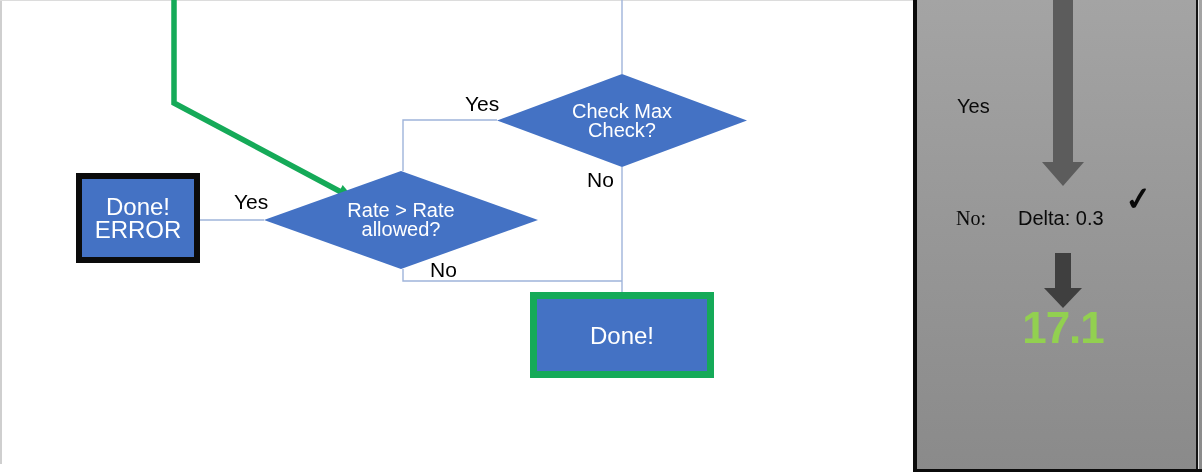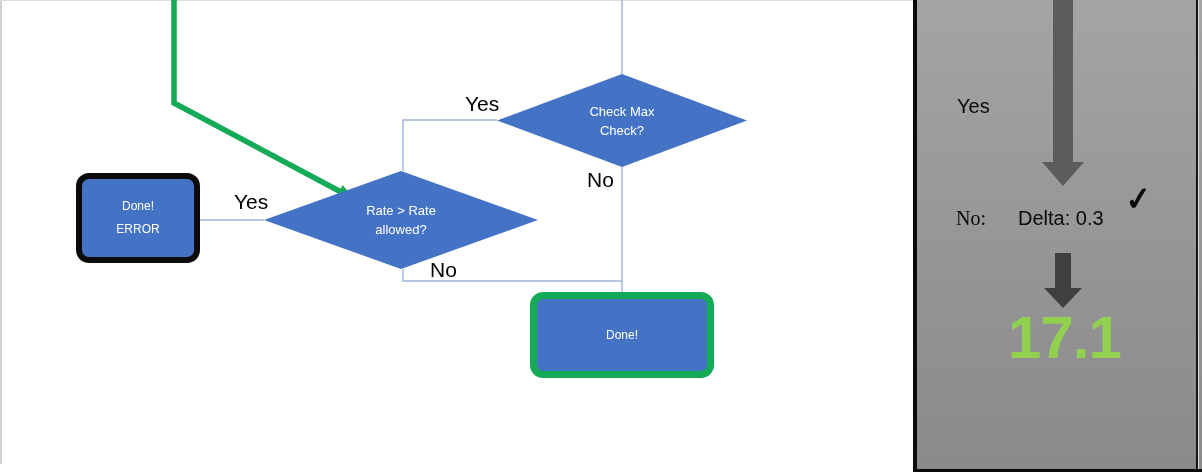--- a/index.html
+++ b/index.html
@@ -17,22 +17,22 @@
   .green-line{fill:none;stroke:var(--green-accent);stroke-width:5.5;stroke-linejoin:miter;}
   .green-head{fill:var(--green-accent);stroke:none;}
 
   
   .node{position:absolute;display:flex;align-items:center;justify-content:center;
         color:#ffffff;text-align:center;box-sizing:border-box;}
   .diamond{background:var(--node-fill-blue);
         clip-path:polygon(50% 0%,100% 50%,50% 100%,0% 50%);}
   .d1{left:497px;top:74px;width:250px;height:93px;}
   .d2{left:264px;top:171px;width:274px;height:98px;}
-  .diamond .node-text{font-size:13px;line-height:19px;}
-  .rect-node{background:var(--node-fill-blue);font-size:12px;line-height:23px;border-radius:13px;}
+  .diamond .node-text{font-size:20px;line-height:19px;}
+  .rect-node{background:var(--node-fill-blue);font-size:24px;line-height:23px;}
   .done-error{left:76px;top:173px;width:124px;height:90px;border:6px solid #0b0b0b;}
   .done-ok{left:530px;top:292px;width:184px;height:86px;border:7px solid var(--green-accent);}
 
   
   .edge-label{position:absolute;color:#000;font-size:21px;line-height:24px;}
   .lbl-yes1{left:465px;top:92px;}
   .lbl-no1{left:587px;top:168px;}
   .lbl-yes2{left:234px;top:190px;}
   .lbl-no2{left:430px;top:258px;}
 
@@ -53,21 +53,21 @@
   .arrow-short-head{left:131px;top:288px;width:0;height:0;
     border-left:19px solid transparent;border-right:19px solid transparent;
     border-top:20px solid var(--arrow-gray-darker);}
 
   .panel-text{position:absolute;color:#0a0a0a;font-size:20px;line-height:23px;}
   .panel-yes{left:44px;top:95px;}
   .panel-no{left:43px;top:207px;font-family:Liberation Serif, serif;}
   .panel-delta{left:105px;top:207px;}
   .panel-check{left:212px;top:188px;font-size:32px;font-weight:700;transform:rotate(-6deg);}
   .panel-result{position:absolute;left:95px;top:303px;width:110px;text-align:center;
-    color:var(--result-green);font-size:60px;font-weight:700;letter-spacing:-1px;}
+    color:var(--result-green);font-size:44px;font-weight:700;letter-spacing:-1px;}
 </style>
 </head>
 <body>
 
 <div class="canvas">
 
   <div class="slide-edge-left"></div>
   <div class="slide-edge-top"></div>
 
   <svg class="connector-layer" viewBox="0 0 1202 472">

